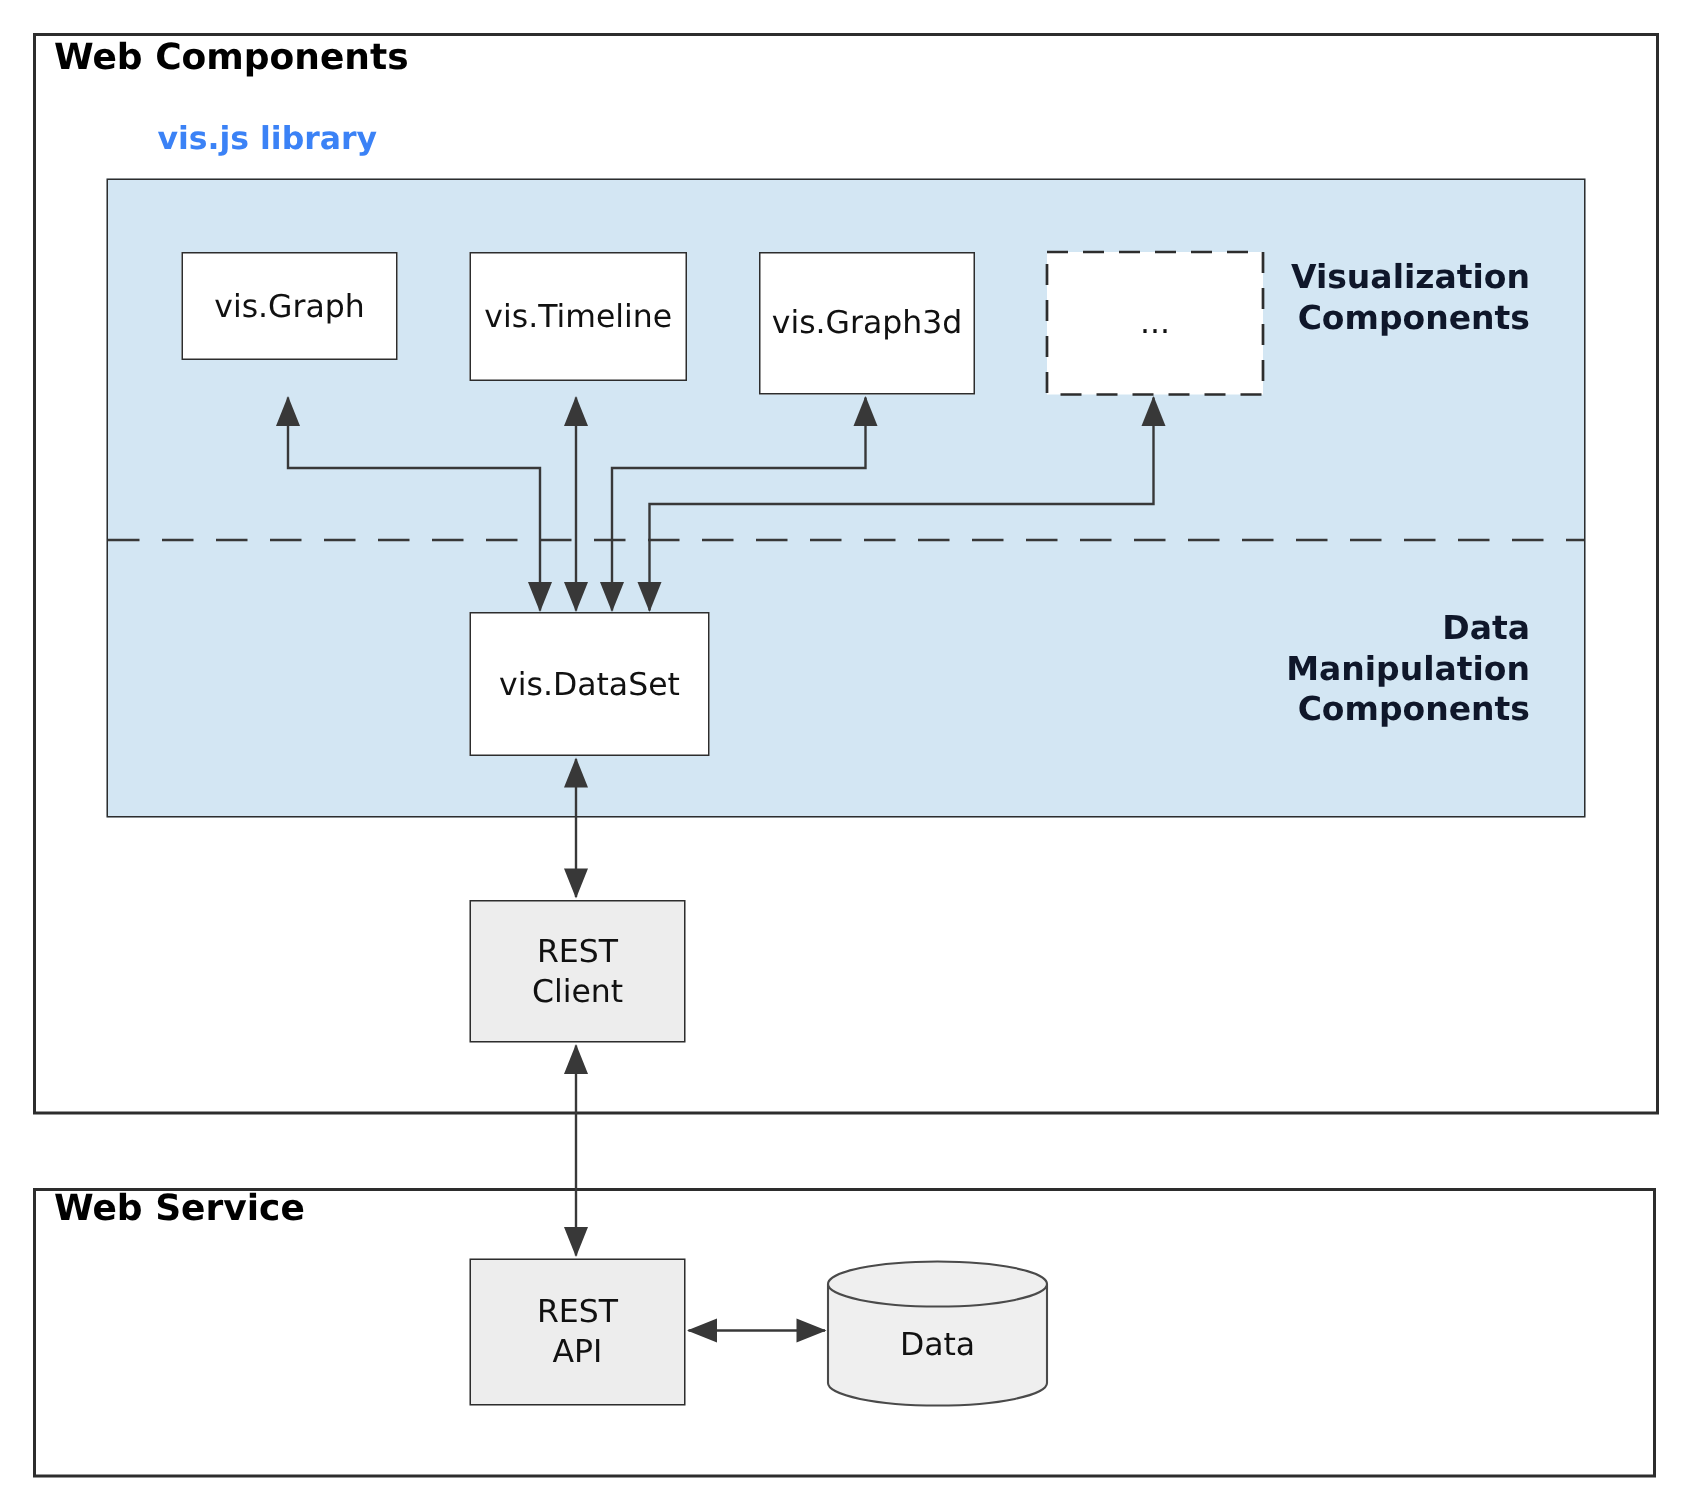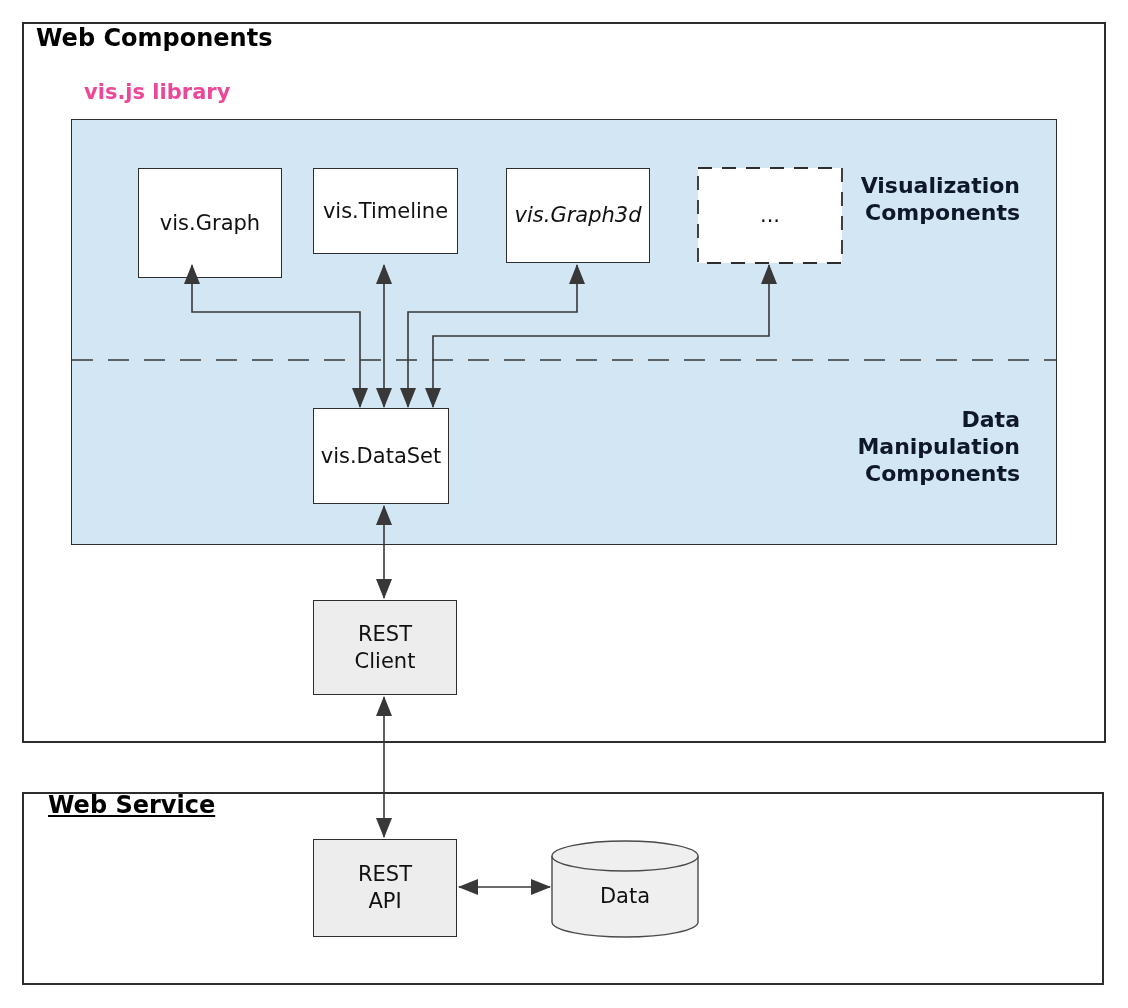--- a/index.html
+++ b/index.html
@@ -7,21 +7,21 @@
     position:relative;width:1128px;height:1008px;background:#fff;overflow:hidden;
     font-family:"DejaVu Sans","Liberation Sans",sans-serif;color:#111;
   }
   .frame{
     position:absolute;background:#fff;border:2px solid #2d2d2d;box-sizing:border-box;z-index:1;
   }
   .frame-title{
     position:absolute;font-size:24px;font-weight:bold;color:#000;line-height:1.2;z-index:2;
   }
   .section-title{
-    position:absolute;font-size:21px;font-weight:bold;color:#ec4899;line-height:1.2;z-index:2;
+    position:absolute;font-size:21px;font-weight:bold;color:#3b82f6;line-height:1.2;z-index:2;margin-left:21px;
   }
   .panel{
     position:absolute;border:1.4px solid #2d2d2d;box-sizing:border-box;z-index:1;
     background:var(--panel-blue,#d3e6f3);
   }
   .box{
     position:absolute;display:flex;align-items:center;justify-content:center;text-align:center;
     font-size:21px;line-height:27px;color:#111;background:#fff;border:1.5px solid #2d2d2d;
     box-sizing:border-box;white-space:pre-line;z-index:3;
   }
@@ -44,39 +44,39 @@
 <body>
 
 <div class="canvas">
 
   <div class="frame" style="left:22px;top:22px;width:1084px;height:721px;"></div>
   <div class="frame-title" style="left:36px;top:24px;">Web Components</div>
 
   <div class="section-title" style="left:84px;top:80px;">vis.js library</div>
   <div class="panel" style="left:71px;top:119px;width:986px;height:426px;"></div>
 
-  <div class="box" style="left:138px;top:168px;width:144px;height:110px;">vis.Graph</div>
+  <div class="box" style="left:121px;top:168px;width:144px;height:72px;">vis.Graph</div>
   <div class="box" style="left:313px;top:168px;width:145px;height:86px;">vis.Timeline</div>
-  <div class="box" style="left:506px;top:168px;width:144px;height:95px;font-style:italic;">vis.Graph3d</div>
+  <div class="box" style="left:506px;top:168px;width:144px;height:95px;">vis.Graph3d</div>
 
   <div class="top-label" style="left:698px;top:168px;width:144px;height:95px;">...</div>
 
   <div class="side-label" style="right:108px;top:172px;">Visualization
 Components</div>
 
-  <div class="box" style="left:313px;top:408px;width:136px;height:96px;">vis.DataSet</div>
+  <div class="box" style="left:313px;top:408px;width:160px;height:96px;">vis.DataSet</div>
   <div class="side-label" style="right:108px;top:406px;">Data
 Manipulation
 Components</div>
 
   <div class="box gray" style="left:313px;top:600px;width:144px;height:95px;">REST
 Client</div>
 
   <div class="frame" style="left:22px;top:792px;width:1082px;height:193px;"></div>
-  <div class="frame-title" style="left:48px;top:791px;text-decoration:underline;">Web Service</div>
+  <div class="frame-title" style="left:36px;top:791px;">Web Service</div>
 
   <div class="box gray" style="left:313px;top:839px;width:144px;height:98px;">REST
 API</div>
 
   <div class="top-label" style="left:552px;top:854px;width:146px;height:84px;">Data</div>
 
   <svg class="overlay" width="1128" height="1008" viewBox="0 0 1128 1008">
 
     <g class="edges">
       <path class="dashed-sep" d="M72,360 L1056,360"></path>

